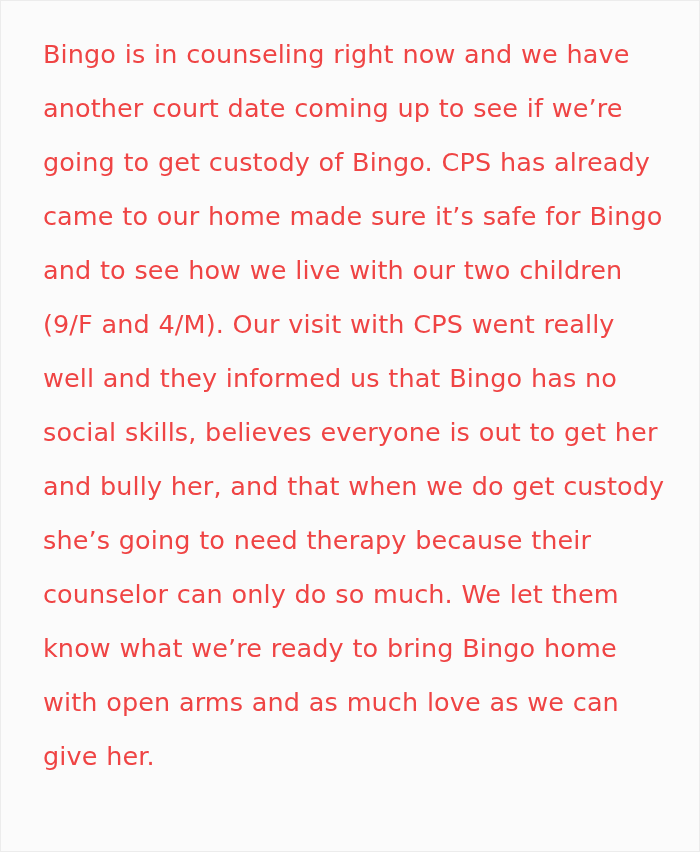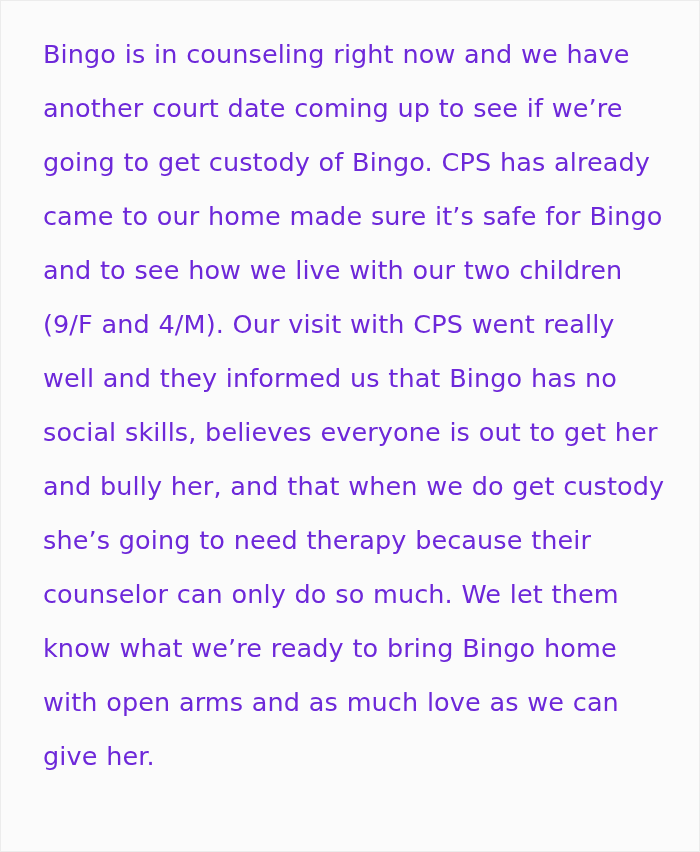--- a/index.html
+++ b/index.html
@@ -23,21 +23,21 @@
     justify-content: center;
     overflow: hidden;
   }
   .text-block {
     box-sizing: border-box;
     width: 700px;
     padding: 26px 30px 20px 42px;
   }
   .paragraph {
     margin: 0;
-    color: #6d28d9;
+    color: #ef4444;
     font-family: "DejaVu Sans", sans-serif;
     font-size: 25.5px;
     line-height: 54px;
     letter-spacing: 0.1px;
     word-spacing: 0.5px;
     text-align: left;
     white-space: pre-wrap;
   }
 </style>
 </head>

